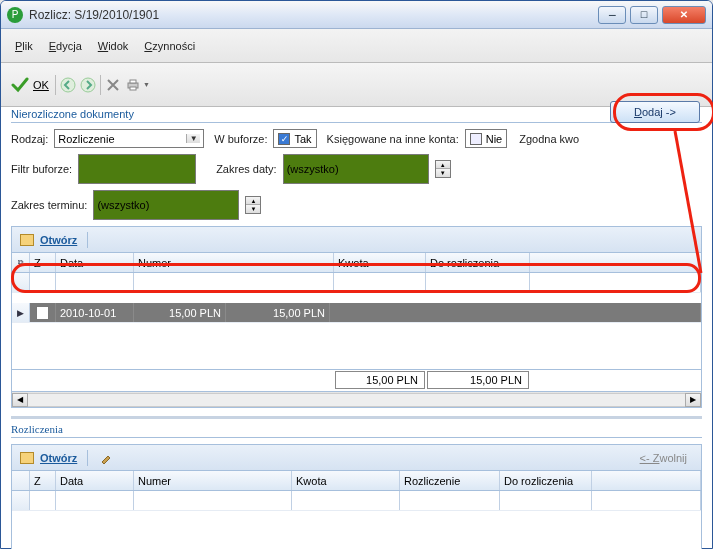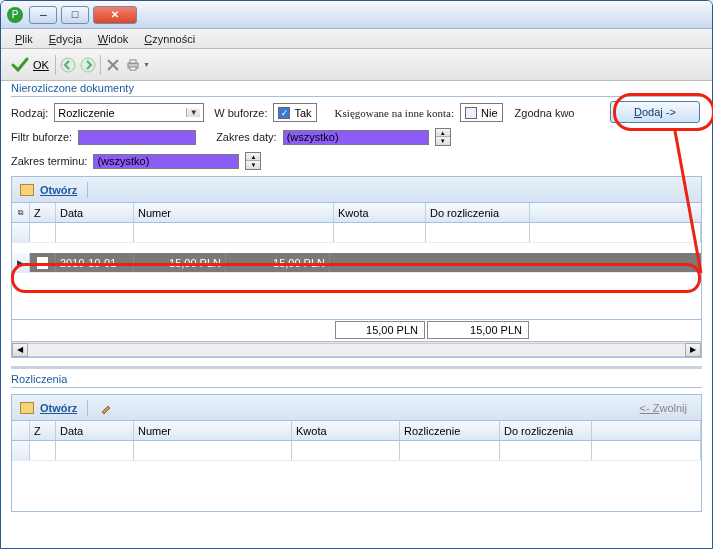--- a/index.html
+++ b/index.html
@@ -10,41 +10,41 @@
 .titlebar { height: 28px; background: linear-gradient(#f8f8f8,#dfe8f6 50%,#cbd9ee); border-radius: 5px 5px 0 0; display: flex; align-items: center; padding: 0 6px; border-bottom: 1px solid #9db3d1; }
 .titlebar .app-icon { width: 16px; height: 16px; background: #2a9d3a; border-radius: 50%; display: inline-flex; align-items: center; justify-content: center; color: #fff; font-size: 10px; margin-right: 6px; }
 .titlebar .title { color: #333; font-size: 12px; flex: 1; }
 .titlebar .win-btns { display: flex; gap: 4px; }
 .win-btn { width: 28px; height: 18px; border: 1px solid #6a8db8; border-radius: 3px; background: linear-gradient(#f2f6fc,#c9d9ee); display: flex; align-items: center; justify-content: center; font-size: 9px; color: #2b4; }
 .win-btn.close { background: linear-gradient(#f48068,#d9472a); color: #fff; width: 44px; }
 .win-btn.close::before { content: "✕"; font-weight: bold; font-size: 10px; }
 .win-btn.min::before { content: "−"; font-size: 14px; color: #345; }
 .win-btn.max::before { content: "☐"; font-size: 9px; color: #345; }
 
-.menubar { height: 20px; background: linear-gradient(#f3f3f3,#e7e7e7); border-bottom: 1px solid #bbb; display: flex; align-items: center; padding: 0 8px; gap: 4px; }
+.menubar { height: 34px; background: linear-gradient(#f3f3f3,#e7e7e7); border-bottom: 1px solid #bbb; display: flex; align-items: center; padding: 0 8px; gap: 4px; }
 .menubar .item { padding: 2px 6px; color: #222; }
 .menubar .item u { text-decoration: underline; }
 
-.toolbar { height: 32px; background: linear-gradient(#f5f5f5,#e5e5e5); border-bottom: 1px solid #bbb; display: flex; align-items: center; padding: 7px 6px; gap: 0; }
+.toolbar { height: 44px; background: linear-gradient(#f5f5f5,#e5e5e5); border-bottom: 1px solid #bbb; display: flex; align-items: center; padding: 7px 6px; gap: 0; }
 .tb-ok { display: flex; align-items: center; gap: 4px; padding: 2px 4px; }
 .tb-ok .check { width: 18px; height: 16px; }
 .tb-sep { width: 1px; height: 20px; background: #bbb; margin: 0 2px; }
 .tb-icon { width: 20px; height: 20px; display: flex; align-items: center; justify-content: center; color: #888; }
 
 .content { padding: 1px 10px 0 10px; }
 
 .group-label { color: #1a5a9c; font-size: 11px; margin-bottom: 2px; }
 .group-rule { border: 0; border-top: 1px solid #a6bfdc; margin-bottom: 6px; }
 
 .filter-row { display: flex; align-items: center; gap: 6px; margin-bottom: 6px; flex-wrap: wrap; }
 .filter-row label { color: #222; }
 .combo { border: 1px solid #7a7a7a; background: #fff; height: 19px; display: inline-flex; align-items: center; padding: 0 3px; }
 .combo input { border: 0; outline: 0; height: 15px; }
 .combo .dd { width: 14px; text-align: center; color: #333; border-left: 1px solid #aaa; background: linear-gradient(#f4f4f4,#ddd); cursor: pointer; font-size: 8px; }
-.text-input { border: 1px solid #7a7a7a; background: #8b5cf6; height: 15px; padding: 0 3px; }
+.text-input { border: 1px solid #7a7a7a; background: #4d7c0f; height: 30px; padding: 0 3px; }
 .chk-box { border: 1px solid #7a7a7a; background: #fff; height: 19px; display: inline-flex; align-items: center; padding: 0 4px; gap: 4px; }
 .chk { width: 12px; height: 12px; border: 1px solid #666; background: #eef; display: inline-flex; align-items: center; justify-content: center; font-size: 9px; }
 .spin { display: inline-flex; flex-direction: column; border: 1px solid #7a7a7a; }
 .spin span { width: 14px; height: 8px; font-size: 6px; text-align: center; background: linear-gradient(#f5f5f5,#ddd); line-height: 8px; cursor: pointer; }
 .spin span:first-child { border-bottom: 1px solid #aaa; }
 
 .dodaj-wrap { position: absolute; right: 12px; top: 100px; }
 .dodaj-btn { width: 90px; height: 22px; border: 1px solid #5a7aa8; border-radius: 3px; background: linear-gradient(#f4f9ff,#cde1f6); display: flex; align-items: center; justify-content: center; color: #1a3a6a; }
 .highlight-oval { position: absolute; border: 3px solid #e21; border-radius: 18px; pointer-events: none; }
 
@@ -89,20 +89,21 @@
 .b-dor { width: 92px; }
 .b-rest { flex: 1; }
 </style>
 </head>
 <body>
 
 <div class="window">
 
   <div class="titlebar">
     <span class="app-icon">P</span>
+    <span class="title">Rozlicz: S/19/2010/1901</span>
     <div class="win-btns">
       <div class="win-btn min"></div>
       <div class="win-btn max"></div>
       <div class="win-btn close"></div>
     </div>
   </div>
 
   <div class="menubar">
     <span class="item"><u>P</u>lik</span>
     <span class="item"><u>E</u>dycja</span>
@@ -155,21 +156,21 @@
       <label>Rodzaj:</label>
       <div class="combo" style="width:150px;">
         <input style="width: 128px;" value="Rozliczenie">
         <span class="dd">▼</span>
       </div>
       <label style="margin-left:4px;">W buforze:</label>
       <div class="chk-box">
         <span class="chk" style="background:#3a7ad4;color:#fff;">✓</span>
         <span>Tak</span>
       </div>
-      <label style="margin-left:12px;font-family:Liberation Serif, serif;">Księgowane na inne konta:</label>
+      <label style="margin-left:4px;">Księgowane na inne konta:</label>
       <div class="chk-box">
         <span class="chk"></span>
         <span>Nie</span>
       </div>
       <label style="margin-left:6px;">Zgodna kwo</label>
     </div>
 
     <div class="filter-row">
       <label>Filtr buforze:</label>
       <input class="text-input" style="width: 118px;">
@@ -238,21 +239,21 @@
         </div>
       </div>
       <div class="hscroll">
         <span class="arrow">◀</span>
         <div class="track"></div>
         <span class="arrow">▶</span>
       </div>
     </div>
 
     <div style="padding:0;margin-top:8px;border-top:3px solid #c7d3e2;">
-    <div class="group-label" style="margin-top:4px;">Rozliczenia</div>
+    <div class="group-label" style="margin-top:4px;font-family:Liberation Serif, serif;">Rozliczenia</div>
     <hr class="group-rule">
 
     <div class="grid-toolbar">
       <span class="open-icon"></span>
       <span class="link">Otwórz</span>
       <span class="sep"></span>
       <span style="width:12px;height:12px;margin-left:6px;">
         <svg width="12" height="12" viewBox="0 0 12 12">
               <path d="M2 10 L8 4 L10 6 L4 12Z" fill="#c9a050" stroke="#8a6a2a"></path>
             </svg>

